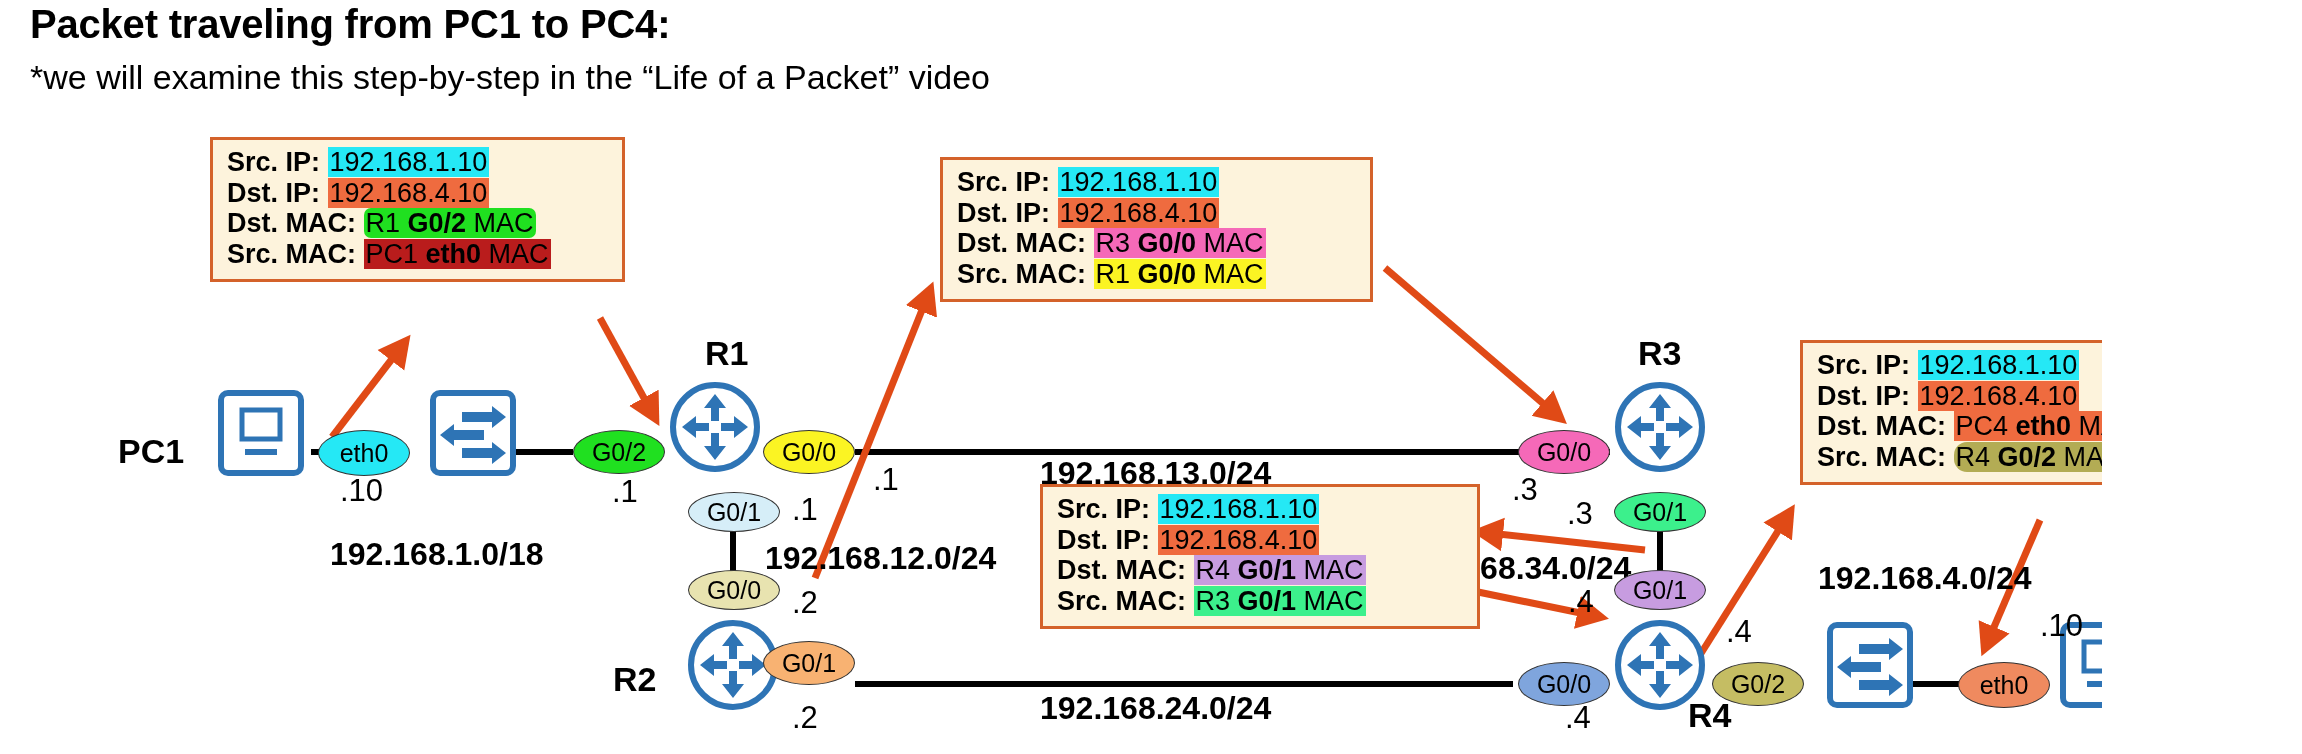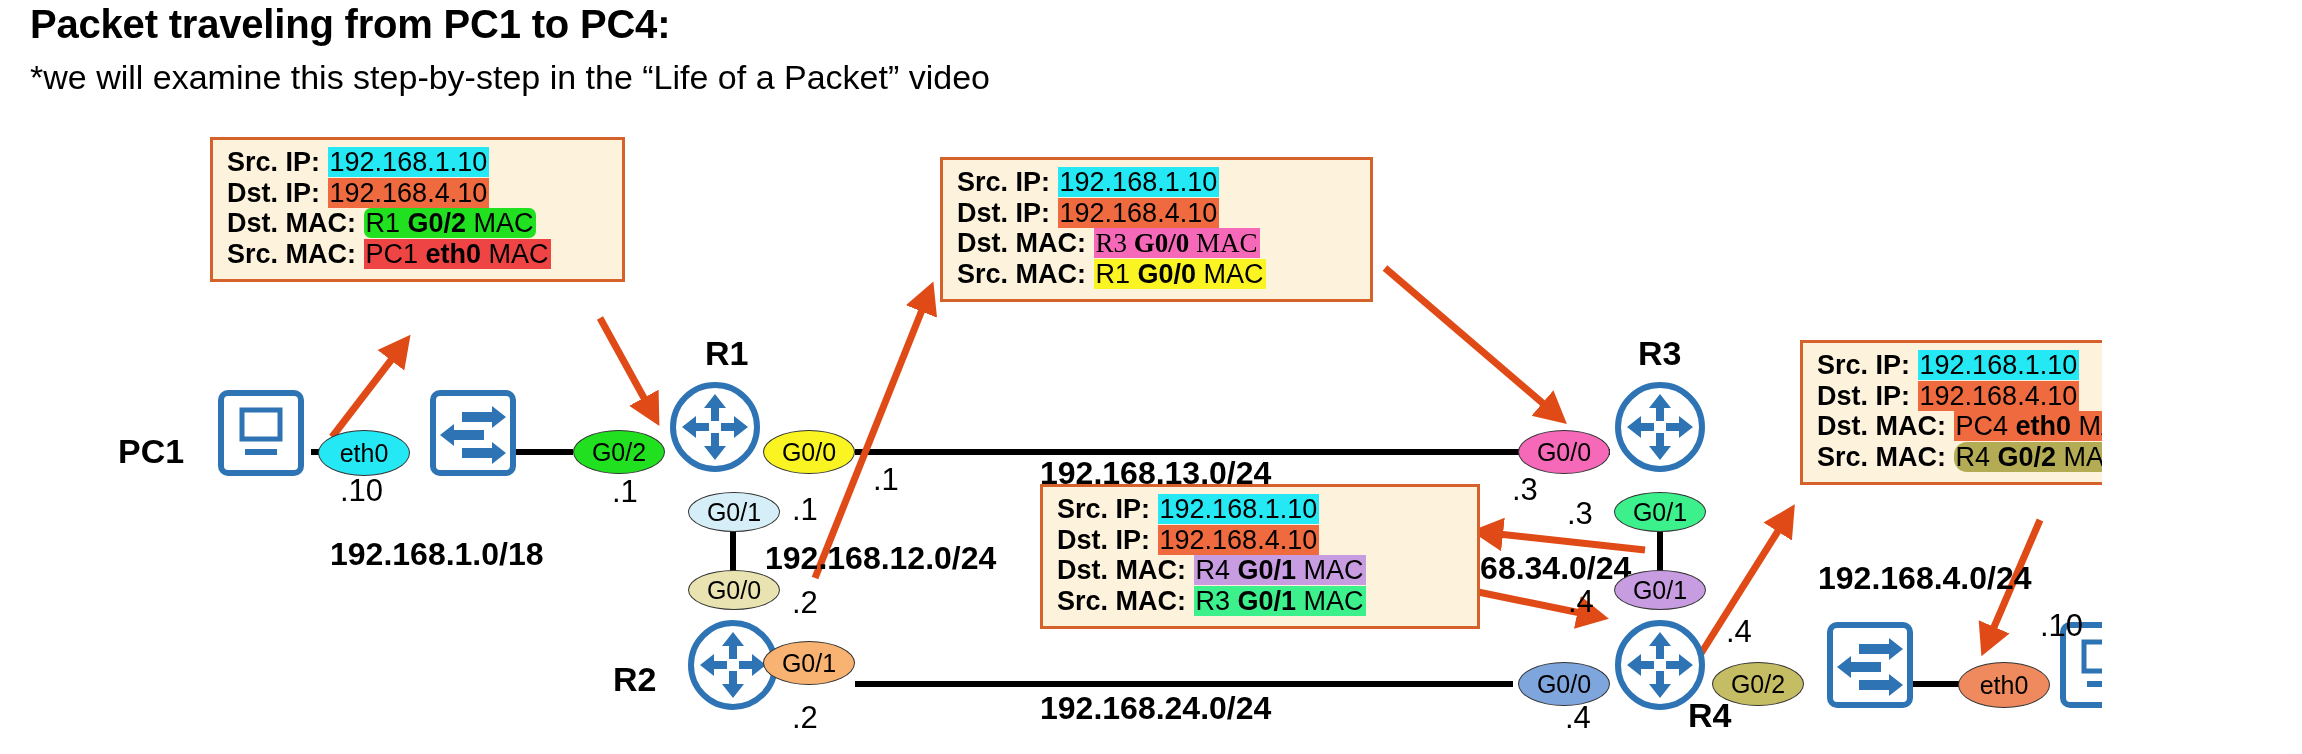--- a/index.html
+++ b/index.html
@@ -190,36 +190,36 @@
     <div class="pktrow">
       <span class="lbl">Dst. IP:</span>
       <span class="hl" style="background:#ef6b3f;">192.168.4.10</span>
     </div>
     <div class="pktrow">
       <span class="lbl">Dst. MAC:</span>
       <span class="hl" style="background:#20e020;border-radius:7px;"><span>R1 </span><span class="b">G0/2</span><span> MAC</span></span>
     </div>
     <div class="pktrow">
       <span class="lbl">Src. MAC:</span>
-      <span class="hl" style="background:#ef4444;text-align:center;"><span>PC1 </span><span class="b">eth0</span><span> MAC</span></span>
+      <span class="hl" style="background:#b91c1c;text-align:center;"><span>PC1 </span><span class="b">eth0</span><span> MAC</span></span>
     </div>
   </div>
 
   <div class="pktbox" style="left:940px; top:157px; width:433px;">
     <div class="pktrow">
       <span class="lbl">Src. IP:</span>
       <span class="hl" style="background:#25e8f5;">192.168.1.10</span>
     </div>
     <div class="pktrow">
       <span class="lbl">Dst. IP:</span>
       <span class="hl" style="background:#ef6b3f;">192.168.4.10</span>
     </div>
     <div class="pktrow">
       <span class="lbl">Dst. MAC:</span>
-      <span class="hl" style="background:#f569b8;font-family:Liberation Serif, serif;"><span>R3 </span><span class="b">G0/0</span><span> MAC</span></span>
+      <span class="hl" style="background:#f569b8;"><span>R3 </span><span class="b">G0/0</span><span> MAC</span></span>
     </div>
     <div class="pktrow">
       <span class="lbl">Src. MAC:</span>
       <span class="hl" style="background:#fbf423;"><span>R1 </span><span class="b">G0/0</span><span> MAC</span></span>
     </div>
   </div>
 
   <div class="pktbox" style="left:1040px; top:484px; width:440px;">
     <div class="pktrow">
       <span class="lbl">Src. IP:</span>

